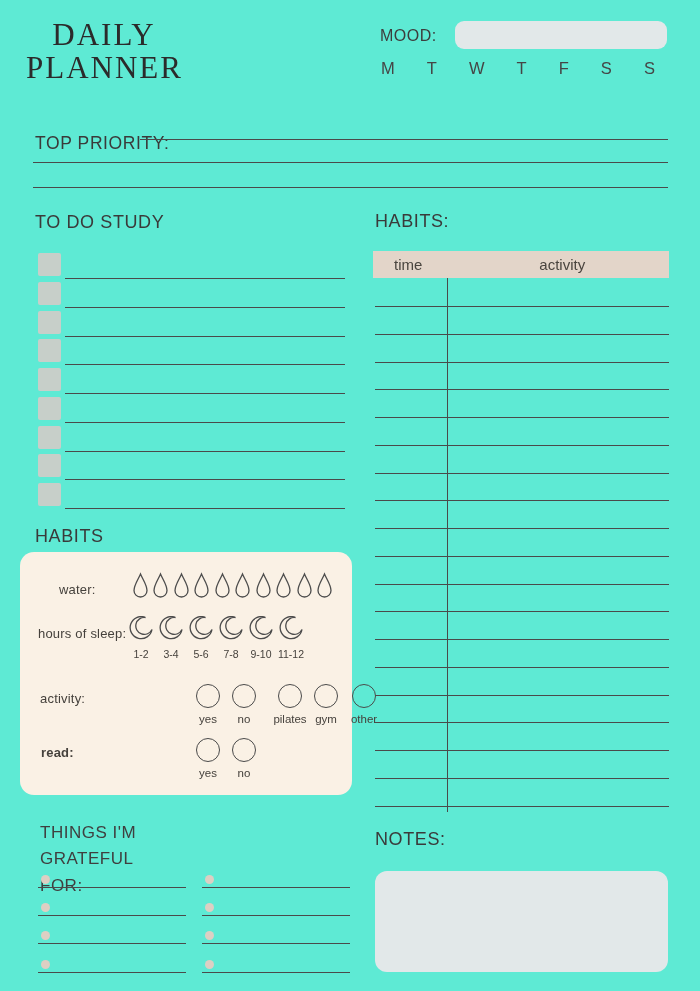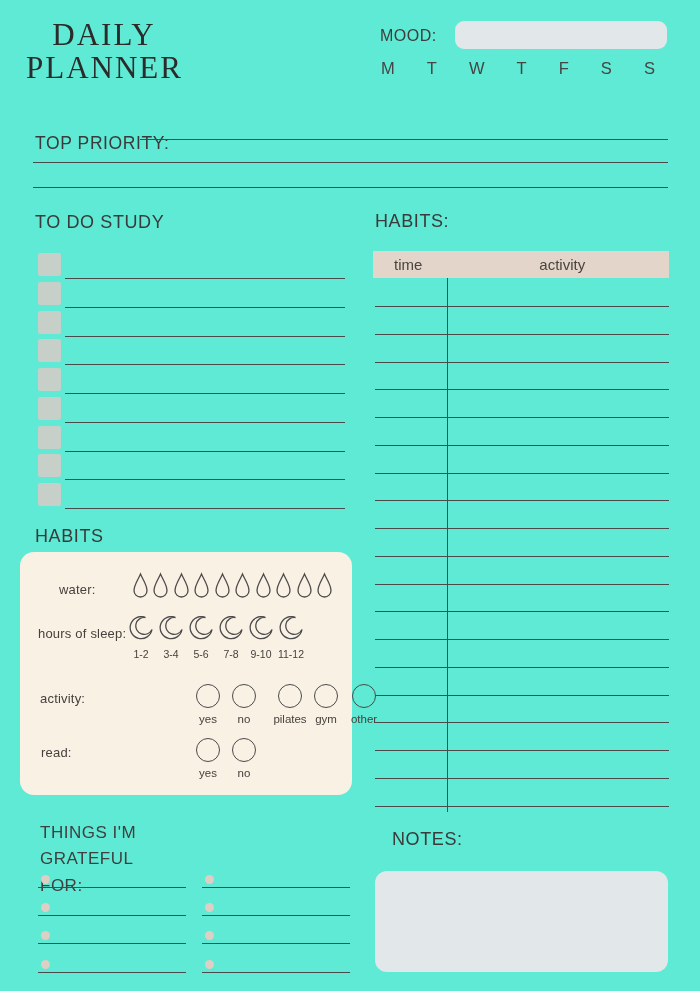--- a/index.html
+++ b/index.html
@@ -17,39 +17,39 @@
   .mood-box{left:455px;top:21px;width:212px;height:28px;border-radius:9px;background:var(--bluegray,#e2e8e9);}
   .days{left:381px;top:59px;width:274px;display:flex;justify-content:space-between;}
   .day{font-size:16.5px;font-weight:500;color:#454545;}
 
   
   .h{font-size:18px;letter-spacing:.6px;color:#3a3a3a;font-weight:500;}
   .priority-label{left:35px;top:133px;font-size:17.5px;}
   .todo-label{left:35px;top:212px;}
   .habits-label{left:35px;top:526px;}
   .study-label{left:375px;top:211px;}
-  .notes-label{left:392px;top:829px;}
+  .notes-label{left:375px;top:829px;}
   .priority-line{position:absolute;height:0;border-bottom:1.5px solid var(--line,#4a4a4a);}
   .p0{left:140px;top:139px;width:528px;}
   .p1{left:33px;top:162px;width:635px;}
   .p2{left:33px;top:187px;width:635px;}
 
   
   .todo-list{left:38px;top:252px;width:307px;}
   .todo-row{position:relative;height:28.78px;}
   .todo-checkbox{position:absolute;left:0;top:1px;width:23px;height:23px;border-radius:2px;background:var(--sage,#c7cfc9);}
   .todo-line{position:absolute;left:27px;right:0;top:26px;height:0;border-bottom:1.5px solid var(--line,#4a4a4a);}
 
   
   .habits-panel{left:20px;top:552px;width:332px;height:243px;border-radius:14px;background:var(--cream,#faf1e5);}
   .habit-label{position:absolute;font-size:13px;color:#45413c;letter-spacing:.2px;}
   .water-label{left:39px;top:30px;}
   .sleep-label{left:18px;top:74px;text-align:right;}
   .workout-label{left:20px;top:139px;}
-  .read-label{left:21px;top:193px;}
+  .read-label{left:21px;top:193px;font-weight:bold;}
   .drops{position:absolute;left:110px;top:20px;display:flex;}
   .drop{width:20.5px;height:30px;display:flex;justify-content:center;}
   .sleep-opts{position:absolute;left:106px;top:64px;display:flex;}
   .sleep-col{width:30px;text-align:center;}
   .sleep-opt-label{font-size:10.5px;margin-top:2px;color:#45413c;}
   .opts{position:absolute;left:14px;width:400px;height:60px;margin-left:48px;}
   .workout-opts{top:132px;}
   .read-opts{top:186px;}
   .opt{position:absolute;width:44px;text-align:center;}
   .workout-opts .opt:nth-child(1),.read-opts .opt:nth-child(1){left:104px;}

